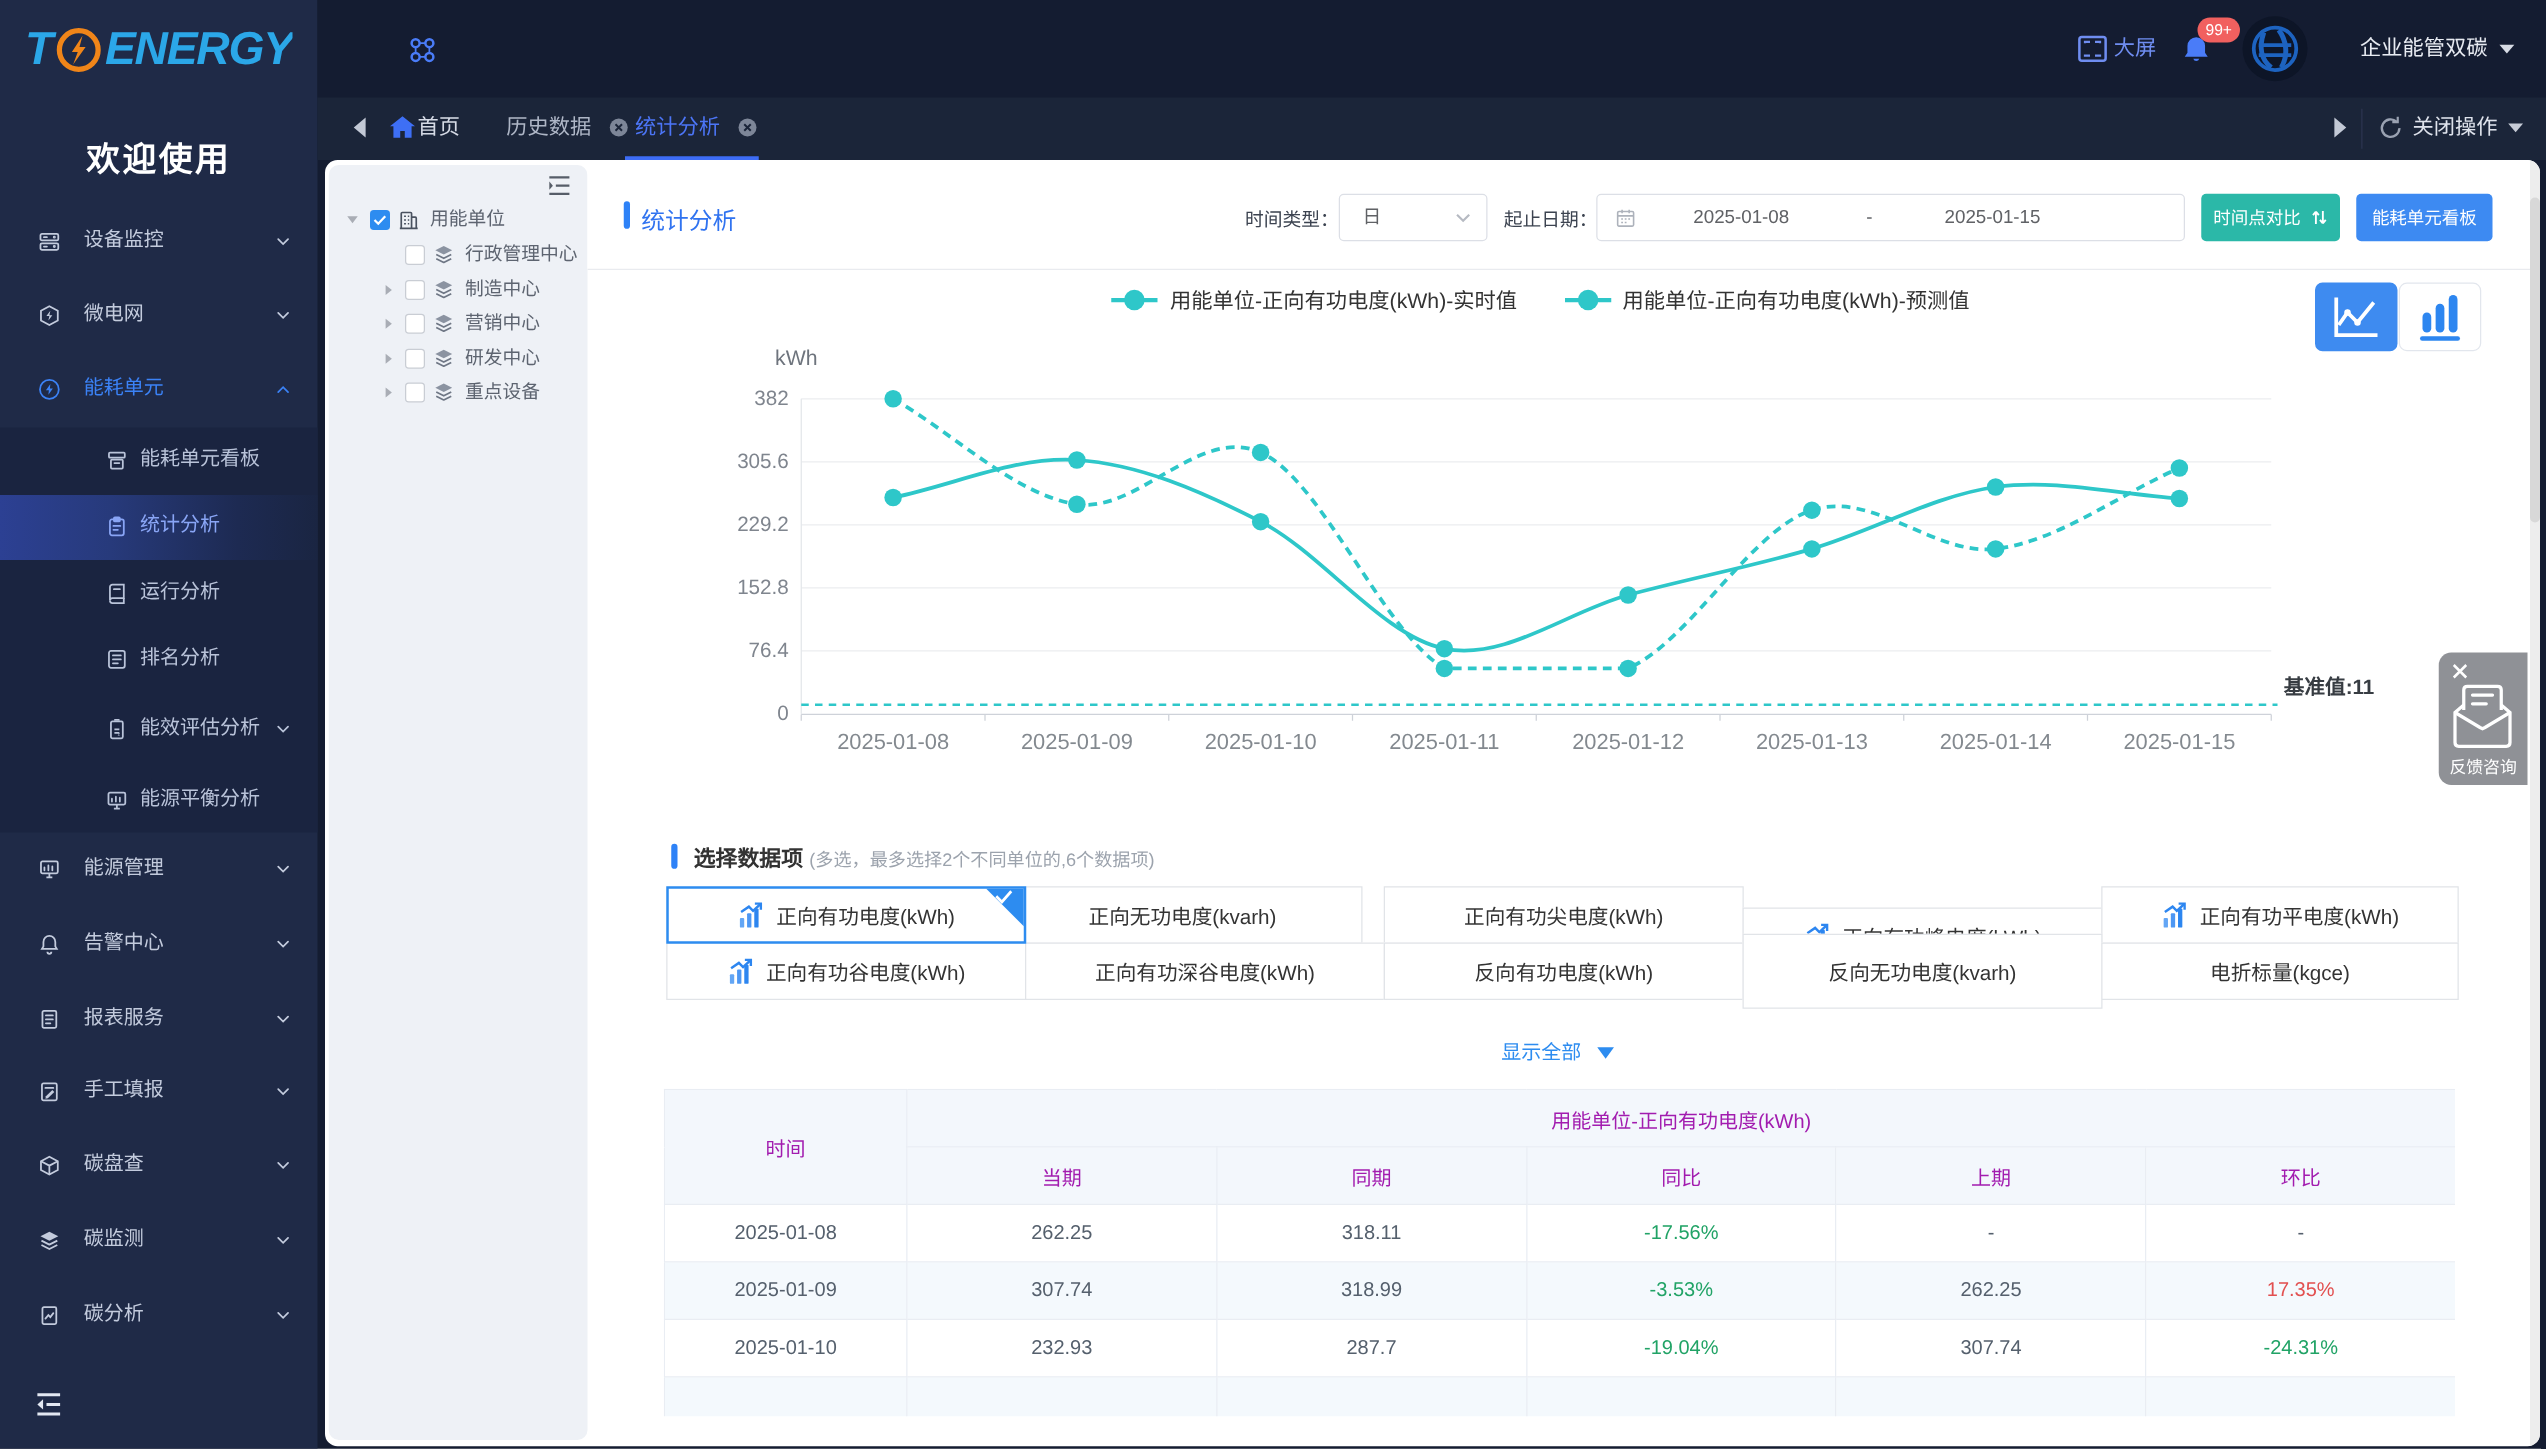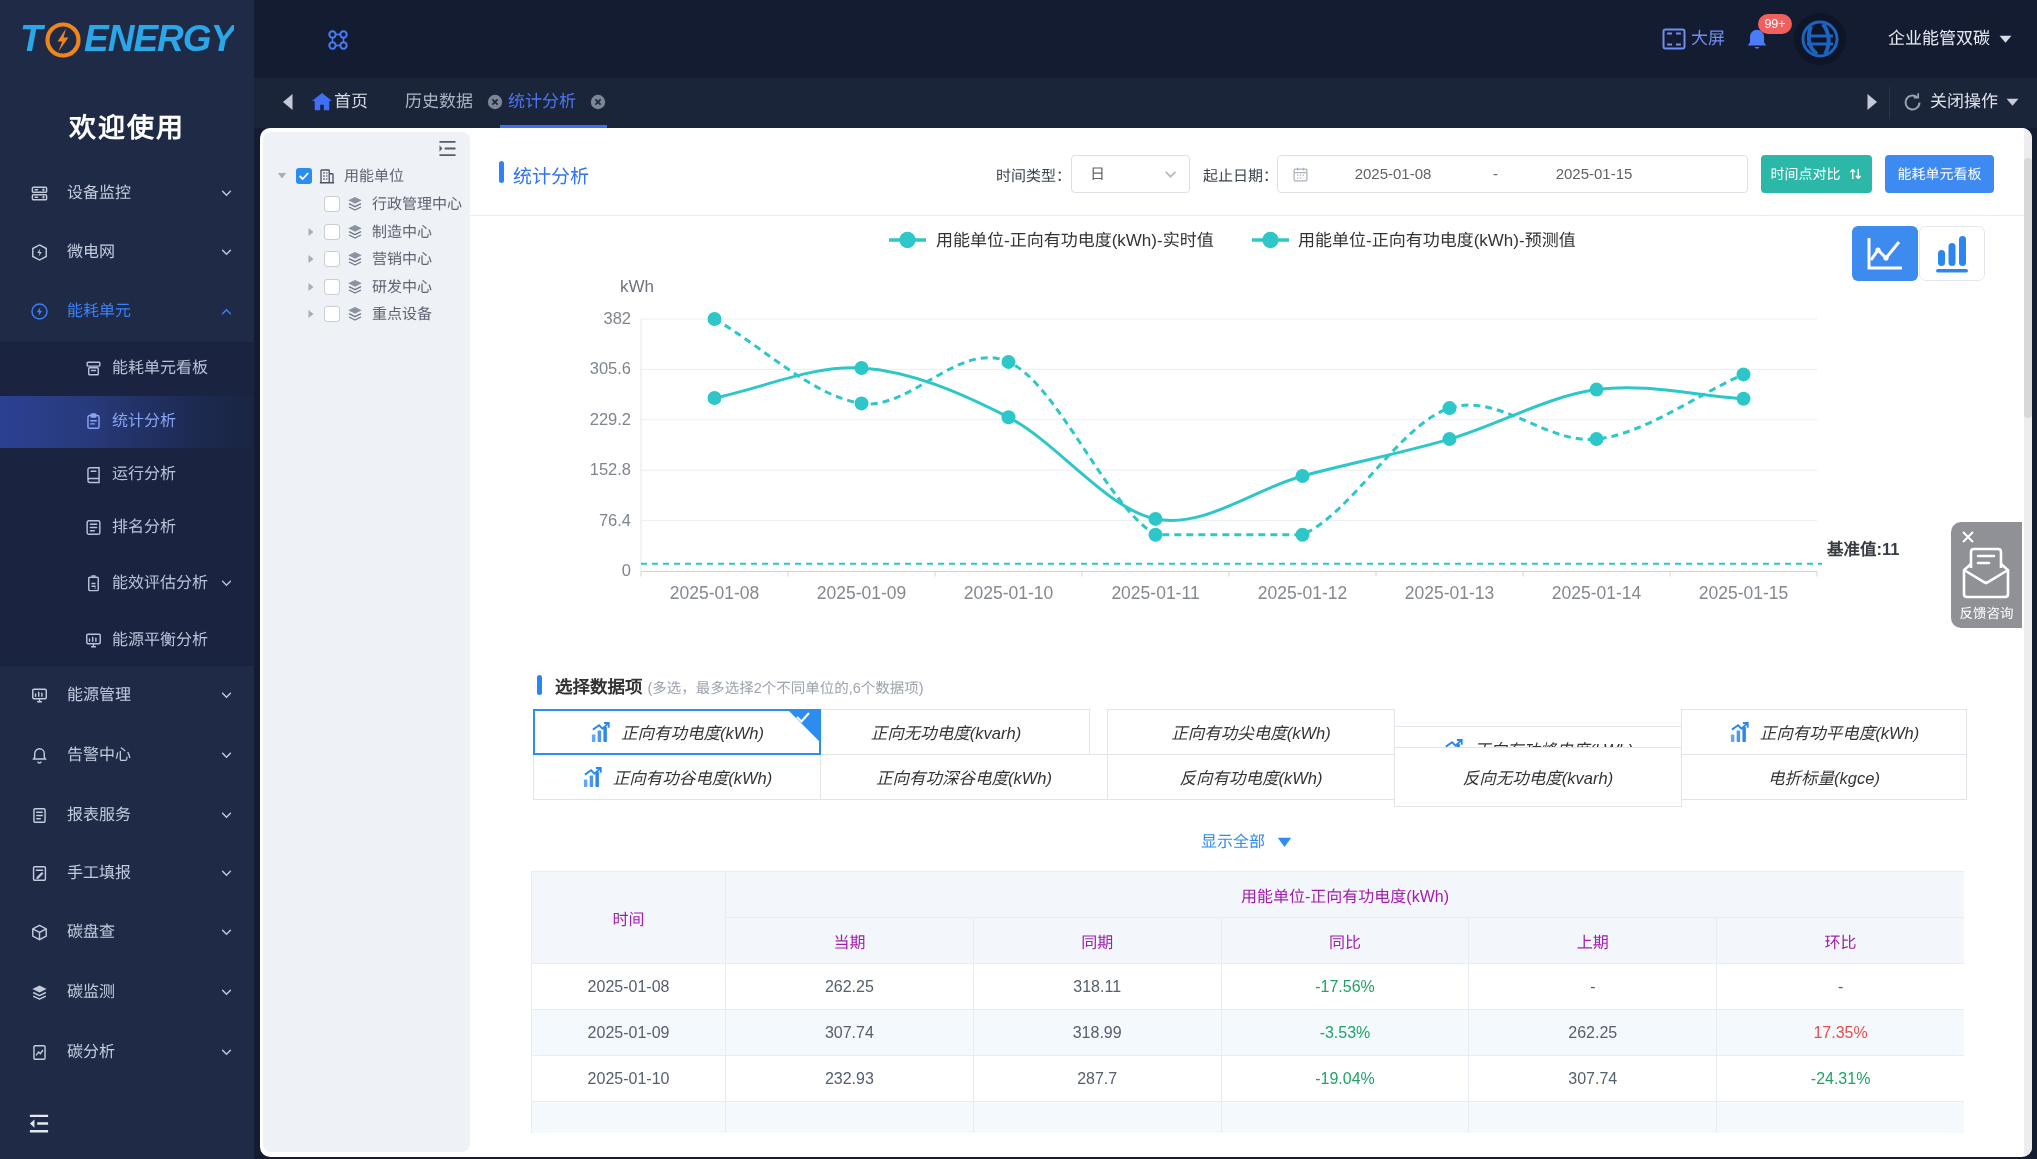--- a/index.html
+++ b/index.html
@@ -46,21 +46,21 @@
   .btn { position:absolute; top:27px; height:38px; border-radius:4px; color:#fff; font-size:14px; text-align:center; line-height:38px; }
 
   
   #sbtrack { position:absolute; right:0; top:0; width:8px; height:100%; background:#ededed; }
   #sbthumb { position:absolute; right:0; top:30px; width:8px; height:260px; background:#d8d8d8; border-radius:4px; }
 
   
   #feedback { position:absolute; left:1951px; top:522px; width:71px; height:106px; background:#8f9196; border-radius:10px 0 0 10px; z-index:30; }
 
   
-  #selgrid { position:absolute; left:273px; top:581px; width:1434px; height:90px;font-style:italic; }
+  #selgrid { position:absolute; left:273px; top:581px; width:1434px; height:90px; }
   .cell { position:absolute; border:1px solid #e1e4e8; background:#fff; font-size:16.5px; color:#333;
           display:flex; align-items:center; justify-content:center; }
   .cellsel { border:2px solid #2d8cf0; z-index:2; }
   .corner { position:absolute; right:0; top:0; width:0; height:0; border-left:30px solid transparent; border-top:30px solid #2d8cf0; }
   .corner svg { position:absolute; left:-24px; top:-30px; }
 
   
   #dtable { position:absolute; left:271px; top:743px; width:1433px; height:262px; overflow:hidden; font-size:16px; }
   #dtable table { border-collapse:collapse; width:1433px; table-layout:fixed; }
   #dtable th, #dtable td { border:1px solid #e9edf3; text-align:center; font-weight:normal; }

